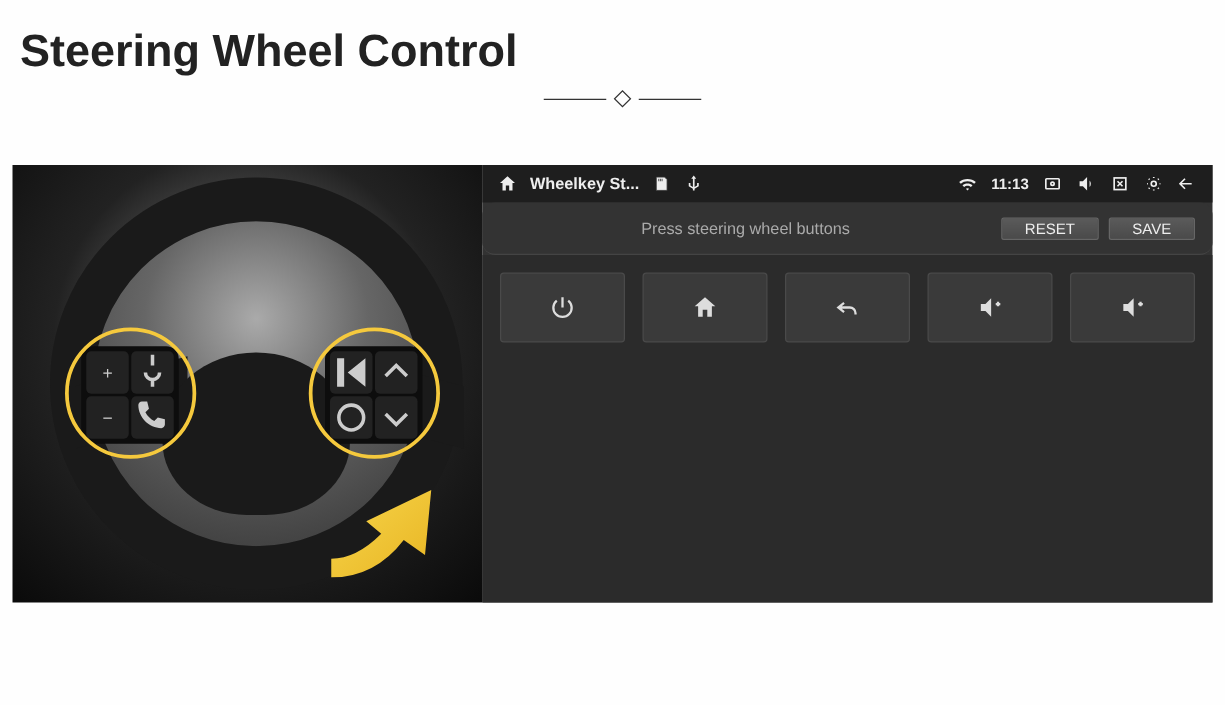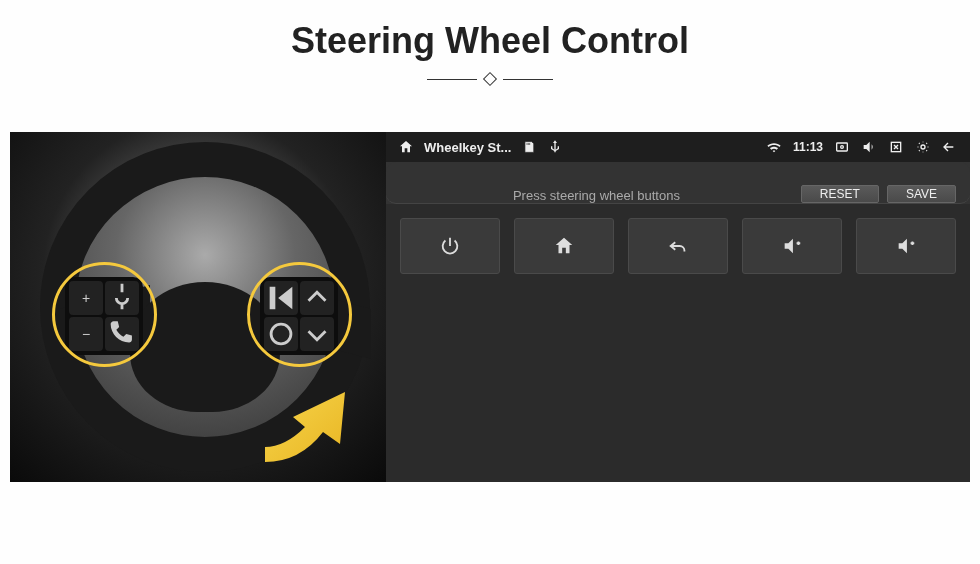--- a/index.html
+++ b/index.html
@@ -4,22 +4,22 @@
   <style>
     * { margin: 0; padding: 0; box-sizing: border-box; }
     body {
       width: 980px;
       height: 564px;
       font-family: Arial, sans-serif;
       background: #fefefe;
       overflow: hidden;
     }
     .header {
-      text-align: center;
-      padding: 20px 0 15px 0;
+      text-align: left;
+      padding: 20px 0 15px 16px;
     }
     .title {
       font-size: 36px;
       font-weight: bold;
       color: #222;
       margin-bottom: 12px;
     }
     .divider-wrap {
       display: flex;
       align-items: center;
@@ -145,35 +145,35 @@
     .status-bar {
       height: 30px;
       background: #1e1e1e;
       display: flex;
       align-items: center;
       padding: 0 12px;
       color: #eee;
       font-size: 12px;
       gap: 10px;
     }
-    .status-left { display: flex; align-items: center; gap: 10px; }
+    .status-left { display: flex; align-items: flex-start; gap: 10px; }
     .status-right { margin-left: auto; display: flex; align-items: center; gap: 11px; font-weight: bold; }
     .status-icon {
       width: 16px;
       height: 16px;
       display: flex;
       align-items: center;
       justify-content: center;
     }
     .app-title { font-weight: bold; font-size: 13px; }
     .instruction-bar {
       height: 42px;
       background: #333;
       display: flex;
-      align-items: flex-end;
+      align-items: center;
       padding: 0 14px;
       gap: 8px;
       border-bottom: 1px solid #444;
       border-radius: 10px;
     }
     .instruction-text {
       color: #aaa;
       font-size: 13px;
       flex: 1;
       text-align: center;

